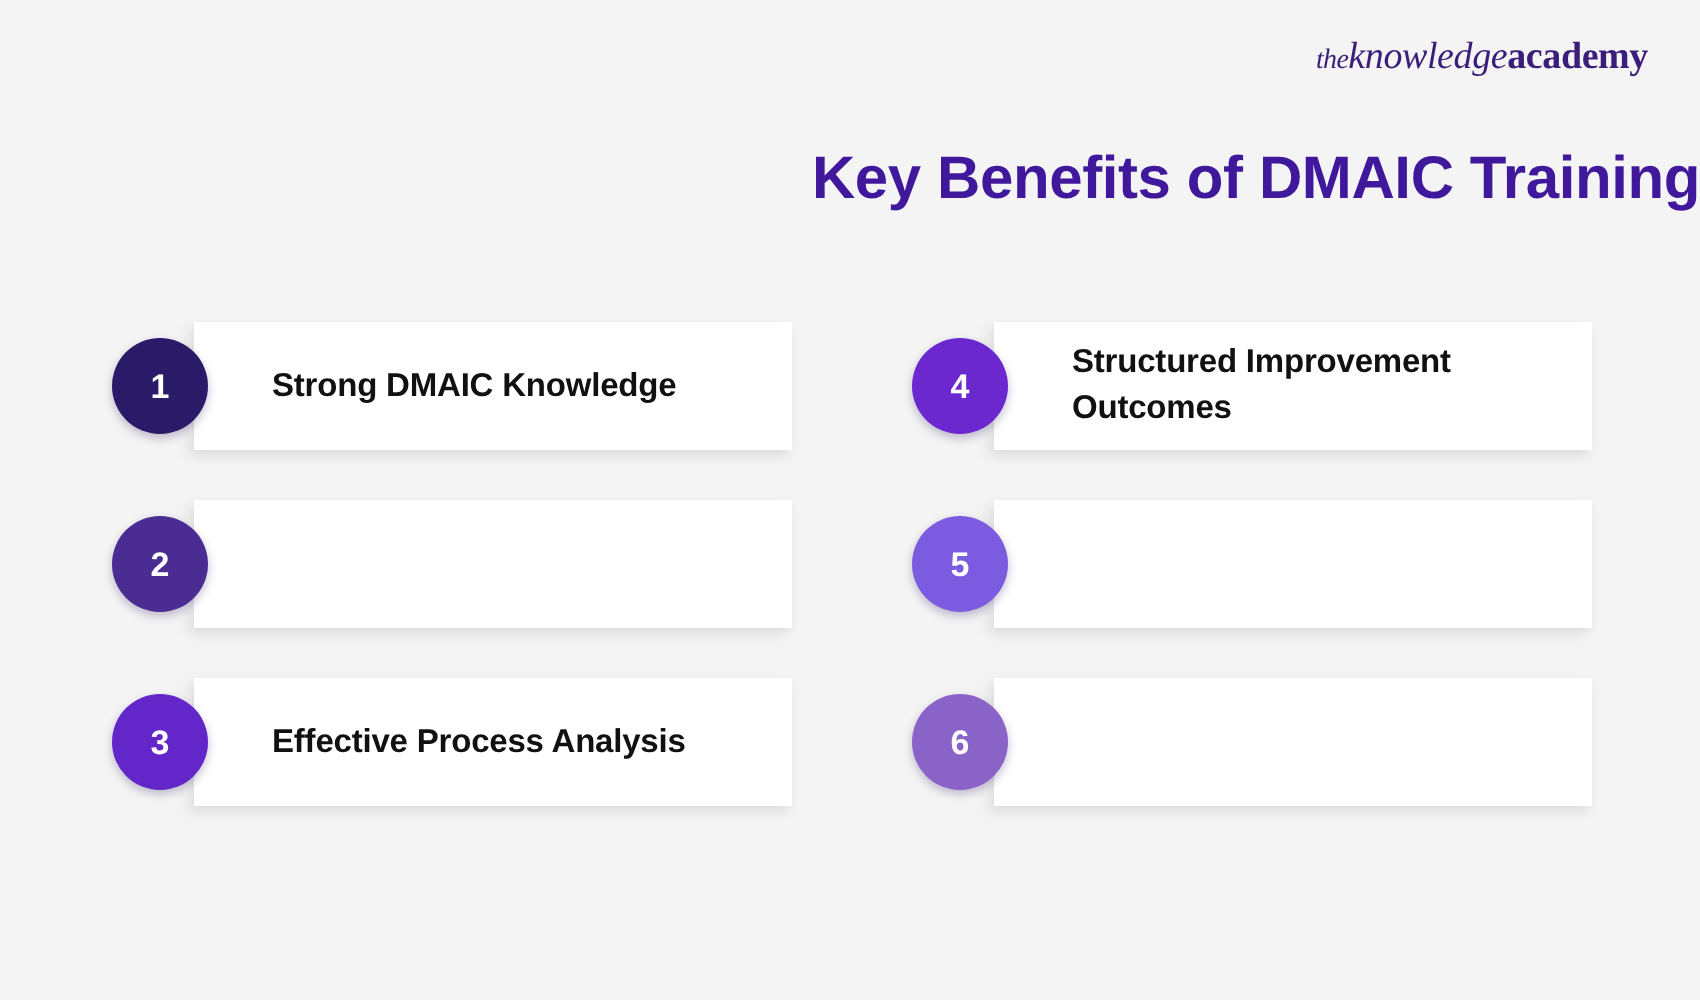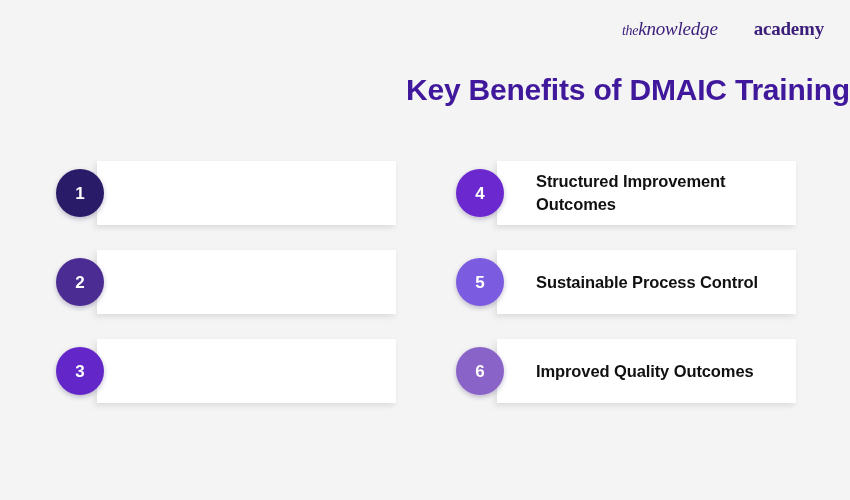--- a/index.html
+++ b/index.html
@@ -40,21 +40,20 @@
     font-style: italic;
     font-size: 14px;
     letter-spacing: -0.3px;
   }
   .brand .b-knowledge {
     font-weight: 400;
     font-style: italic;
   }
   .brand .b-academy {
     font-weight: 700;
-    margin-left: 36px;
   }
 
   
   .title {
     position: absolute;
     top: 72px;
     left: 0;
     width: 850px;
     text-align: right;
     font-size: 30px;
@@ -134,20 +133,21 @@
 
   <div class="title" style="color: rgb(64, 24, 156);">Key Benefits of DMAIC Training</div>
 
   <div class="grid">
 
     <div class="card">
       <div class="card-panel"></div>
       <div class="badge" style="background: rgb(42, 27, 104);">
         <span>1</span>
       </div>
+      <div class="card-text">Strong DMAIC Knowledge</div>
     </div>
 
     <div class="card">
       <div class="card-panel"></div>
       <div class="badge" style="background: rgb(107, 40, 207);">
         <span>4</span>
       </div>
       <div class="card-text">Structured Improvement Outcomes</div>
     </div>
 
@@ -156,32 +156,31 @@
       <div class="badge" style="background: rgb(74, 44, 147);">
         <span>2</span>
       </div>
     </div>
 
     <div class="card">
       <div class="card-panel"></div>
       <div class="badge" style="background: rgb(123, 92, 224);">
         <span>5</span>
       </div>
-      <div class="card-text">Sustainable Process Control</div>
     </div>
 
     <div class="card">
       <div class="card-panel"></div>
       <div class="badge" style="background: rgb(99, 38, 200);">
         <span>3</span>
       </div>
+      <div class="card-text">Effective Process Analysis</div>
     </div>
 
     <div class="card">
       <div class="card-panel"></div>
       <div class="badge" style="background: rgb(138, 99, 200);">
         <span>6</span>
       </div>
-      <div class="card-text">Improved Quality Outcomes</div>
     </div>
 
   </div>
 </div>
 
 </body></html>

